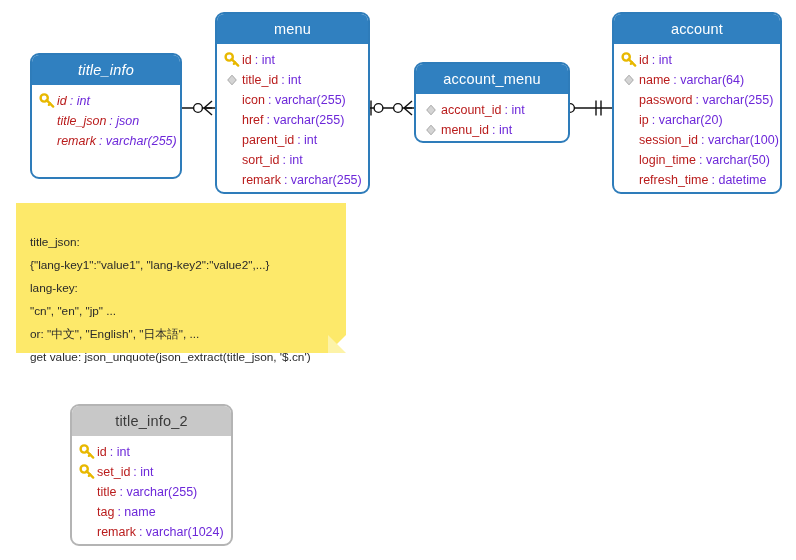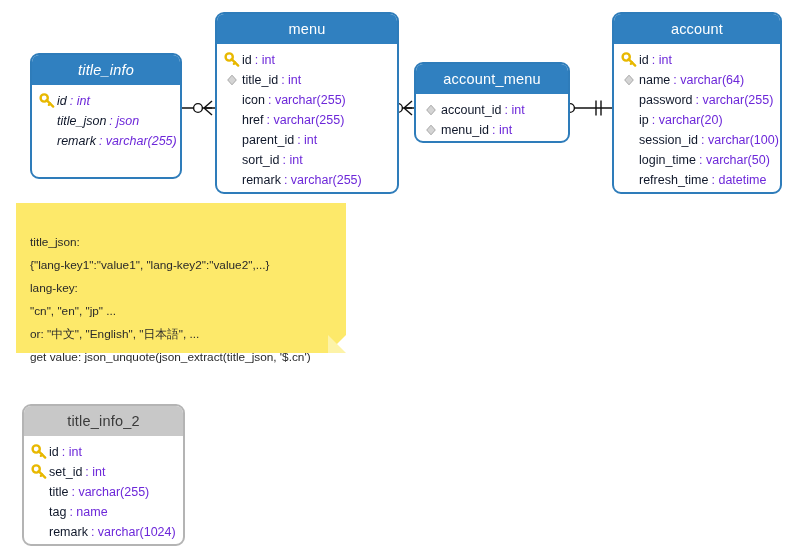--- a/index.html
+++ b/index.html
@@ -21,20 +21,21 @@
     position: absolute;
     box-sizing: border-box;
     border: 2px solid #2e7cba;
     border-radius: 9px;
     background: #ffffff;
     overflow: hidden;
     z-index: 3;
   }
   .entity.gray {
     border-color: #b4b4b4;
+    margin-left: 48px;
   }
   .entity-header {
     height: 30px;
     line-height: 30px;
     background: #3080c0;
     color: #ffffff;
     text-align: center;
     font-size: 14.5px;
     letter-spacing: 0.2px;
   }
@@ -55,21 +56,21 @@
     white-space: nowrap;
   }
   .field-icon {
     width: 18px;
     min-width: 18px;
     height: 18px;
     position: relative;
     display: inline-block;
   }
   .field-name {
-    color: #0f172a;
+    color: #b91c1c;
   }
   .field-type {
     color: #6d28d9;
     margin-left: 3px;
   }
 
   
   .icon-key svg, .icon-diamond svg { display: block; }
 
   
@@ -171,21 +172,21 @@
       <span class="field-type">: <span>json</span></span>
     </div>
     <div class="field">
       <span class="field-icon"></span>
       <span class="field-name">remark</span>
       <span class="field-type">: <span>varchar(255)</span></span>
     </div>
   </div>
 </div>
 
-<div class="entity" style="left:215px; top:12px; width:184px; height:182px;">
+<div class="entity" style="left:215px; top:12px; width:155px; height:182px;">
   <div class="entity-header">menu</div>
   <div class="entity-body">
     <div class="field">
       <span class="field-icon icon-key">
         <svg width="18" height="18" viewBox="0 0 18 18">
           <circle cx="5.2" cy="6" r="3.6" fill="none" stroke="#e8b800" stroke-width="2.4"></circle>
           <circle cx="5.2" cy="6" r="1.1" fill="#ffffff"></circle>
           <path d="M7.6 8.2 L14.2 14.6" stroke="#e8b800" stroke-width="2.4" stroke-linecap="round"></path>
           <path d="M11.2 11.4 L9.8 12.9" stroke="#e8b800" stroke-width="2.2" stroke-linecap="round"></path>
         </svg>

